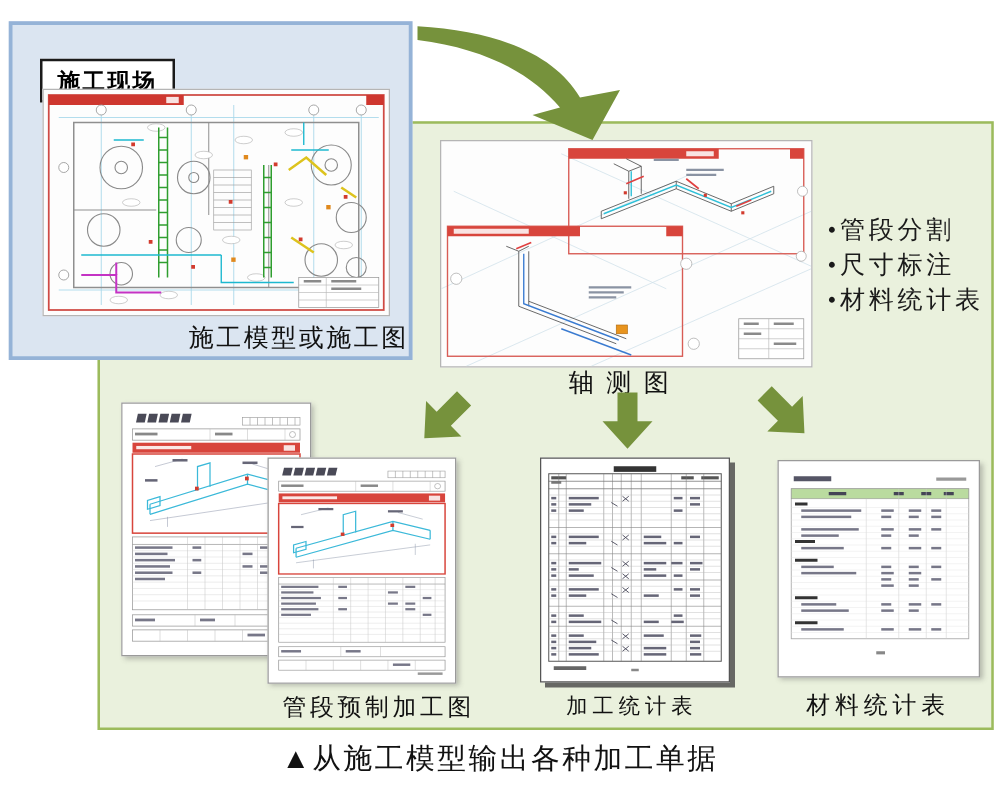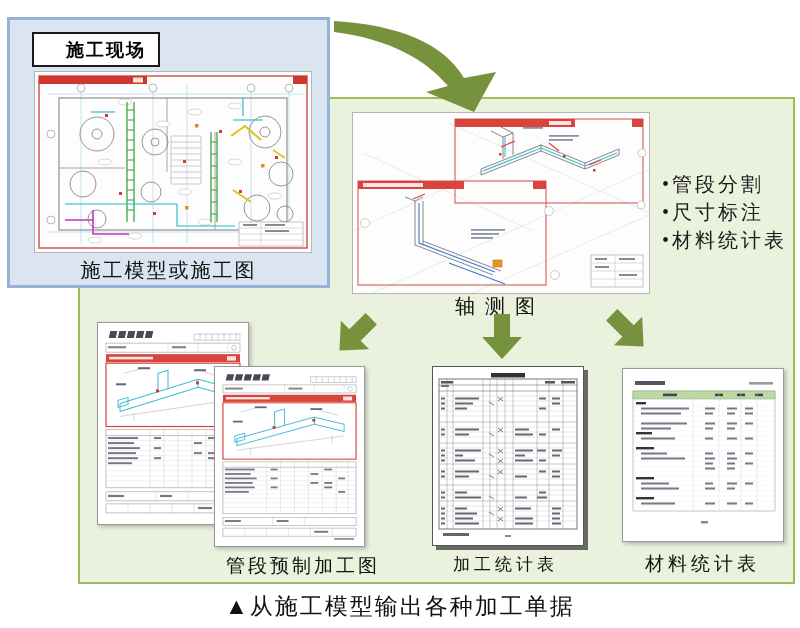--- a/index.html
+++ b/index.html
@@ -93,21 +93,21 @@
         <path d="M30 180 v9 M52 180 v9 M74 180 v9 M96 180 v9 M118 180 v9" stroke="#bbb" stroke-width="0.4"></path>
         <rect x="100" y="183" width="14" height="2.2" fill="#778"></rect>
         <rect x="120" y="191" width="20" height="2.2" fill="#999"></rect>
       </symbol>
     </defs>
   </svg>
 
   <div class="abs panel"></div>
 
   <div class="abs site-box">
-    <div class="abs label-box" style="left:22px;top:12px;width:104px;height:31px;padding-left:20px;">
+    <div class="abs label-box" style="left:22px;top:27px;width:104px;height:31px;">
       <span>施工现场</span>
     </div>
     <svg class="abs" style="left:24px;top:51px;width:276px;height:180px;background:#fdfdfd;border:1px solid #b5b5b5" viewBox="0 0 276 180">
       <rect x="4" y="4" width="268" height="172" fill="none" stroke="#cf4a44" stroke-width="1.4"></rect>
       <rect x="4" y="4" width="108" height="8" fill="#ce372f"></rect>
       <rect x="98" y="5.5" width="10" height="5" fill="#fff" opacity="0.85"></rect>
       <rect x="258" y="4" width="14" height="8" fill="#ce372f"></rect>
       <g stroke="#a8d8ea" stroke-width="0.7">
         <line x1="46" y1="12" x2="46" y2="172"></line>
           <line x1="118" y1="12" x2="118" y2="172"></line>
@@ -202,21 +202,21 @@
         <rect x="226" y="92" width="3.5" height="3.5"></rect>
       </g>
       <rect x="204" y="150" width="64" height="24" fill="#fff" stroke="#9a9a9a" stroke-width="0.6"></rect>
       <path d="M204 156 h64 M204 162 h64 M204 168 h64 M226 150 v24" stroke="#b5b5b5" stroke-width="0.5"></path>
       <g fill="#8a8a8a">
         <rect x="208" y="152" width="14" height="2"></rect>
           <rect x="230" y="152" width="20" height="2"></rect>
         <rect x="230" y="158" width="24" height="2"></rect>
       </g>
     </svg>
-    <div class="abs serif-cap" style="left:0;top:237px;width:100%;font-size:20px;letter-spacing:2px;">施工模型或施工图</div>
+    <div class="abs serif-cap" style="left:0;top:237px;width:100%;font-size:20px;letter-spacing:2px;text-align:right;">施工模型或施工图</div>
   </div>
 
   <svg class="abs arrow-svg" style="left:326px;top:16px;width:185px;height:100px;z-index:4;" viewBox="0 0 185 100">
     <path d="M8 5 C74 9 118 28 138 62 L170 56 L148 96 L100 76 L122 70 C100 44 64 23 8 16 Z" fill="#76923c"></path>
   </svg>
 
   <svg class="abs" style="left:352px;top:112px;width:296px;height:180px;background:#fdfdfd;border:1px solid #b5b5b5;z-index:2;" viewBox="0 0 296 180">
     <g stroke="#cfe0ea" stroke-width="0.6">
       <path d="M0 118 L200 26"></path>
         <path d="M20 180 L296 56"></path>

